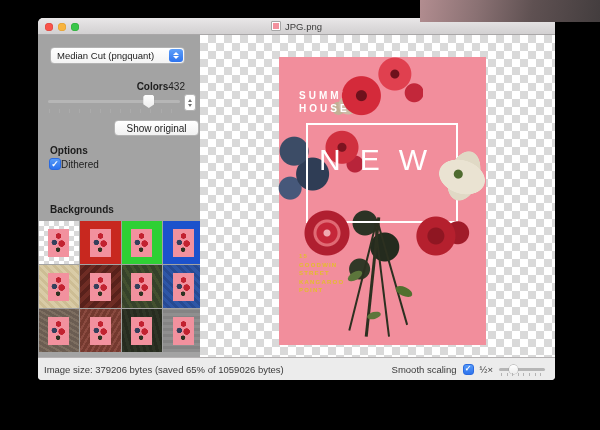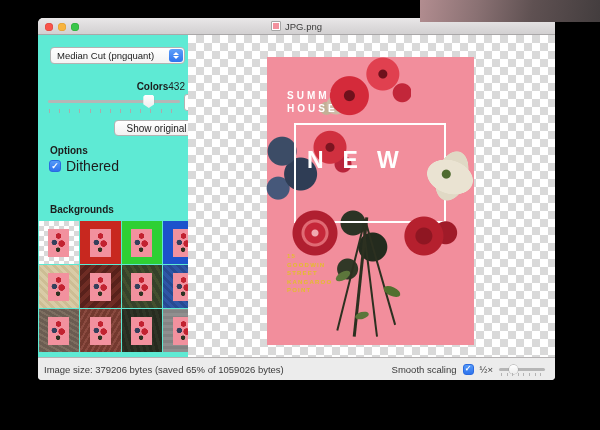--- a/index.html
+++ b/index.html
@@ -22,21 +22,21 @@
   .light.green  { background:#39c64a; box-shadow:inset 0 0 0 .5px #2aa838; }
   .title-wrap { height:100%; display:flex; align-items:center; justify-content:center; gap:4px;
                 font-size:9.5px; color:#3c3c3c; }
   .doc-icon { width:10px; height:10px; background:#fff; border:1px solid #a6a6a6; border-radius:1px;
               display:inline-flex; align-items:center; justify-content:center; }
   .doc-icon i { display:block; width:6px; height:6px; background:#f2919e; }
 
   .content { display:flex; height:322px; }
 
   
-  .sidebar { position:relative; width:150px; background:#5eead4; flex:none; font-size:10px; color:#1d1d1d; }
+  .sidebar { position:relative; width:162px; background:#a3a3a3; flex:none; font-size:10px; color:#1d1d1d; }
   .dropdown { position:absolute; left:12px; top:12px; width:135px; height:17px;
               background:linear-gradient(#ffffff,#f3f3f3); border:1px solid #b3b3b3; border-radius:4px;
               display:flex; align-items:center; padding-left:6px; font-size:9.5px; color:#222; }
   .dd-stepper { position:absolute; right:1px; top:1px; bottom:1px; width:14px; border-radius:3px;
                 background:linear-gradient(#5fa0f9,#2d73ee); display:flex; flex-direction:column;
                 align-items:center; justify-content:center; gap:1px; }
   .tri-up   { width:0; height:0; border-left:3px solid transparent; border-right:3px solid transparent; border-bottom:3.5px solid #fff; }
   .tri-down { width:0; height:0; border-left:3px solid transparent; border-right:3px solid transparent; border-top:3.5px solid #fff; }
 
   .colors-row { position:absolute; left:12px; top:46px; width:135px; display:flex; justify-content:flex-end; }
@@ -53,21 +53,21 @@
                   border:1px solid #b3b3b3; border-radius:3px; display:flex; flex-direction:column;
                   align-items:center; justify-content:center; gap:2px; }
   .mini-stepper .t-up { width:0;height:0;border-left:2.5px solid transparent;border-right:2.5px solid transparent;border-bottom:3px solid #6f6f6f; }
   .mini-stepper .t-dn { width:0;height:0;border-left:2.5px solid transparent;border-right:2.5px solid transparent;border-top:3px solid #6f6f6f; }
 
   .show-original { position:absolute; left:76px; top:85px; width:85px; height:16px;
                    background:linear-gradient(#ffffff,#f1f1f1); border:1px solid #b3b3b3; border-radius:4px;
                    font-size:10px; color:#222; font-family:"Liberation Sans",sans-serif; }
 
   .options-label { position:absolute; left:12px; top:110px; }
-  .check-row { position:absolute; left:11px; display:flex; align-items:center; gap:5px; font-size:14px; }
+  .check-row { position:absolute; left:11px; display:flex; align-items:center; font-size:10px; }
   .row-dither { top:123px; } .row-ie6 { top:141px; }
   .checkbox { width:12px; height:12px; background:#fff; border:1px solid #b0b0b0; border-radius:3px;
               display:inline-flex; align-items:center; justify-content:center; flex:none; }
   .checkbox.checked { background:linear-gradient(#559af8,#2d73ee); border-color:#2a6ae0; }
   .checkbox.checked::after { content:"✓"; color:#fff; font-size:9px; line-height:1; font-weight:700; }
   .backgrounds-label { position:absolute; left:12px; top:169px; }
 
   .bg-grid { position:absolute; left:0.5px; top:186px; width:165px; height:131px;
              display:grid; grid-template-columns:repeat(4,1fr); grid-template-rows:repeat(3,1fr); gap:1px; }
   .swatch { display:flex; align-items:center; justify-content:center; overflow:hidden; }
@@ -85,21 +85,21 @@
 
   
   .canvas { position:relative; flex:1; overflow:hidden; background-color:#fff;
      background-image:linear-gradient(45deg,#d9d9d9 25%,transparent 25%,transparent 75%,#d9d9d9 75%),
                       linear-gradient(45deg,#d9d9d9 25%,transparent 25%,transparent 75%,#d9d9d9 75%);
      background-size:16px 16px; background-position:0 0,8px 8px; }
   .poster { position:absolute; left:79px; top:22px; width:207px; height:288px; background:#f28e9c; }
   .poster-title { position:absolute; left:20px; top:33px; color:#fff; font-weight:700;
                   font-size:10px; line-height:12.5px; letter-spacing:3px; }
   .menu-frame { position:absolute; left:27px; top:66px; width:152px; height:100px; border:2.5px solid #fff; }
-  .menu-line { position:absolute; color:#fff; font-weight:700; font-size:23px; line-height:26px; white-space:nowrap; }
+  .menu-line { position:absolute; color:#fff; font-weight:400; font-size:30px; line-height:26px; white-space:nowrap; }
   .menu-new  { left:40px; top:90px; letter-spacing:19px; }
   .menu-menu { left:40px; top:126px; letter-spacing:7px; }
   .poster-address { position:absolute; left:20px; top:195px; color:#e4bd2d; font-weight:700;
                     font-size:6px; line-height:8.6px; letter-spacing:1.2px; }
   .poster-address span { display:block; }
 
   .fl { position:absolute; }
   .fl-dried { left:52px; top:34px; width:34px; height:28px;
      background:radial-gradient(circle at 50% 50%, #cdbba6 0 9px, transparent 10px),
                 radial-gradient(circle at 22% 62%, #c3b096 0 6px, transparent 7px); }

